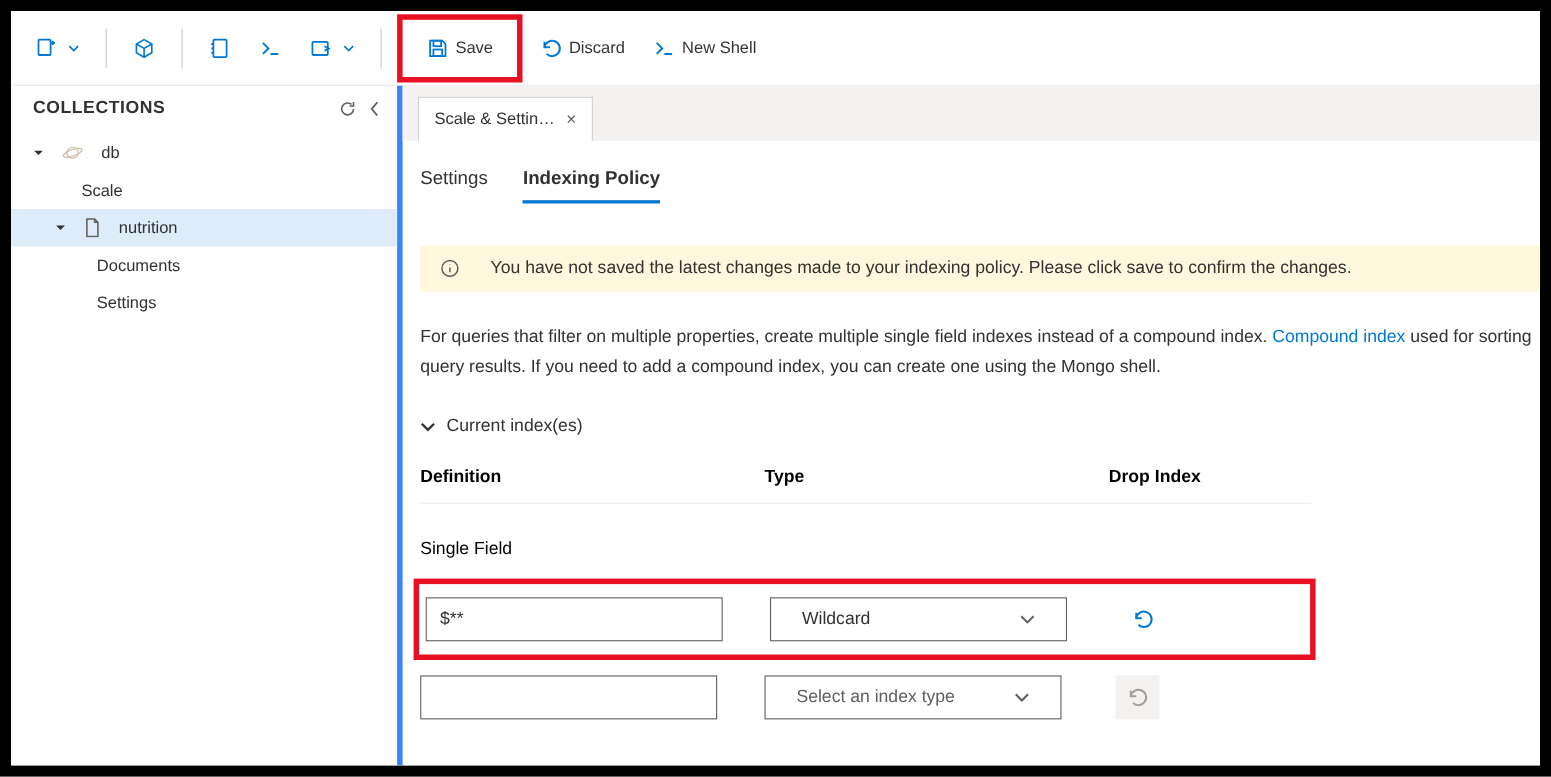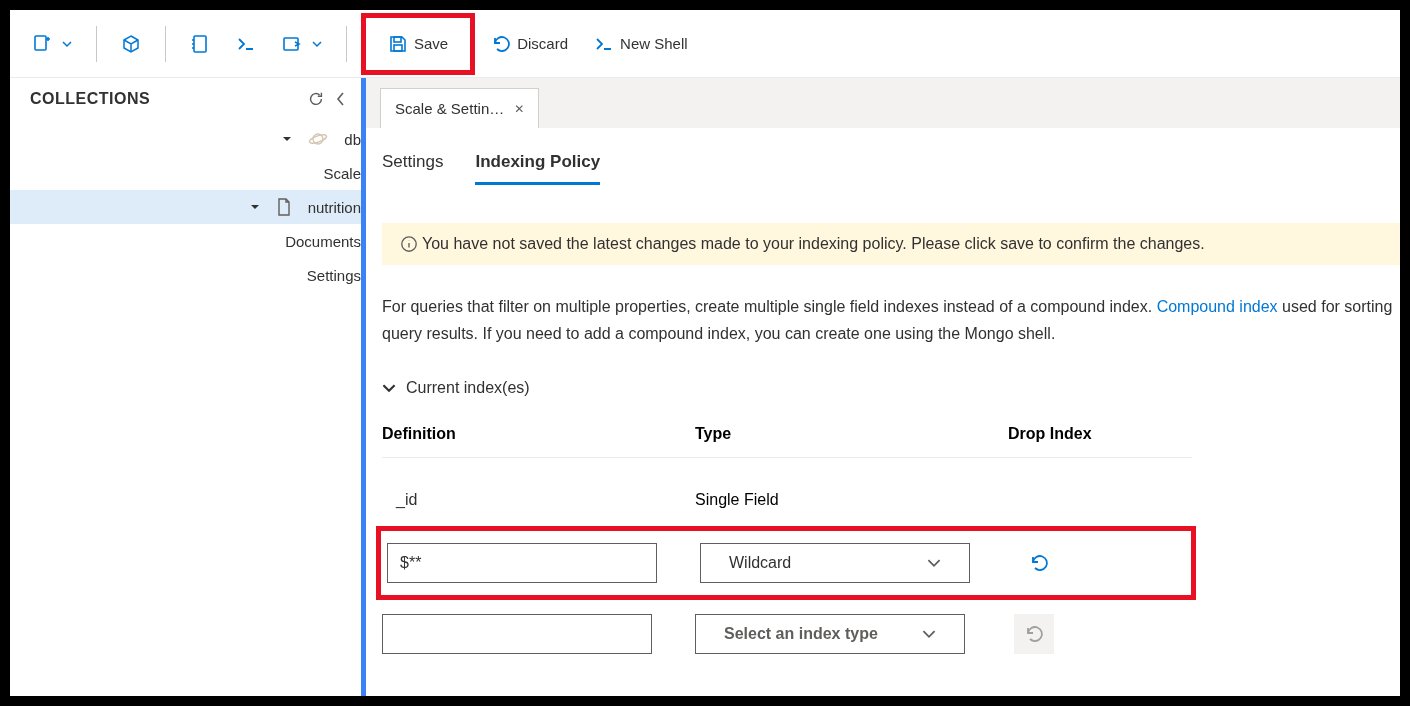--- a/index.html
+++ b/index.html
@@ -101,21 +101,20 @@
       font-size: 15px;
       color: #323130;
     }
     .tree-row {
       display: flex;
       align-items: center;
       height: 34px;
       gap: 16px;
       padding-left: 20px;
       cursor: pointer;
-      justify-content: flex-end;
     }
     .tree-row.level-1 { padding-left: 20px; }
     .tree-row.level-2 { padding-left: 64px; }
     .tree-row.level-2.with-caret { padding-left: 40px; }
     .tree-row.level-3 { padding-left: 78px; }
     .tree-row.selected { background: #deecf9; }
     .caret {
       width: 10px;
       height: 10px;
       display: inline-block;
@@ -171,21 +170,21 @@
       cursor: pointer;
     }
     .sub-tab.active {
       font-weight: 600;
       border-bottom: 3px solid #0078d4;
     }
     .warning-banner {
       background: #fff8df;
       display: flex;
       align-items: center;
-      gap: 4px;
+      gap: 28px;
       padding: 12px 18px;
       font-size: 16px;
       color: #323130;
       margin-bottom: 28px;
     }
     .warning-banner svg { flex-shrink: 0; color: #605e5c; }
     .description {
       font-size: 16px;
       color: #323130;
       line-height: 1.7;
@@ -236,21 +235,21 @@
       padding: 0 28px;
       font-size: 16px;
       color: #323130;
       width: 270px;
       display: flex;
       align-items: center;
       justify-content: space-between;
       background: #fff;
       cursor: pointer;
     }
-    .cell-select.placeholder span:first-child { color: #605e5c; font-weight: bold; }
+    .cell-select.placeholder span:first-child { color: #605e5c; }
     .action-btn {
       width: 40px;
       height: 40px;
       display: inline-flex;
       align-items: center;
       justify-content: center;
       color: #0078d4;
       margin-left: 6px;
     }
     .action-btn.disabled {
@@ -420,21 +419,20 @@
         </div>
 
         <div class="index-table">
           <div class="th-row">
             <div>Definition</div>
             <div>Type</div>
             <div>Drop Index</div>
           </div>
 
           <div class="tr">
-            <div class="static-text-cell">_id</div>
             <div>Single Field</div>
             <div></div>
           </div>
 
           <div class="highlight-row-box">
             <div class="tr">
               <div>
                 <input class="cell-input" value="$**" style="">
               </div>
               <div>

